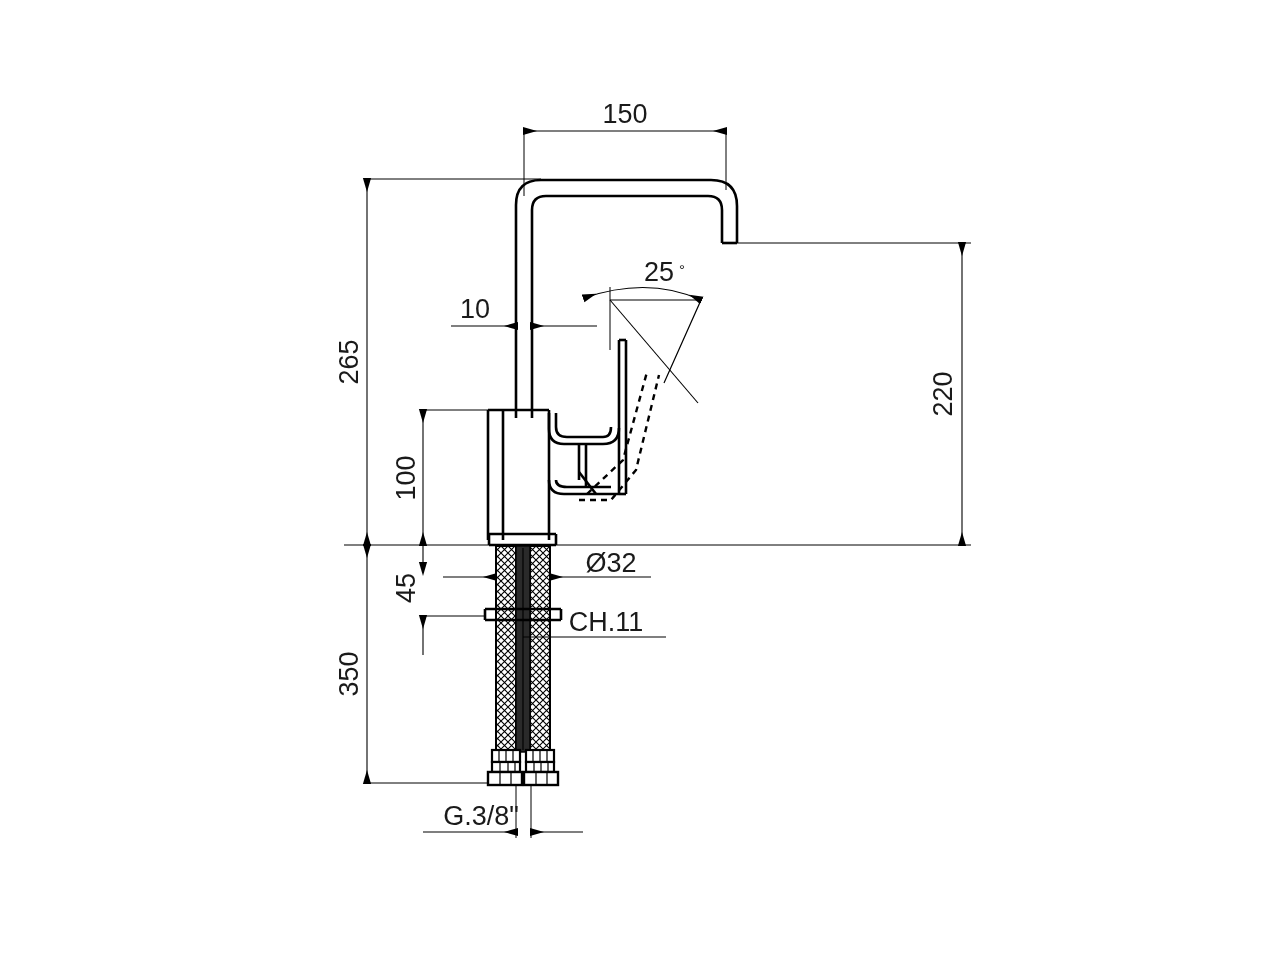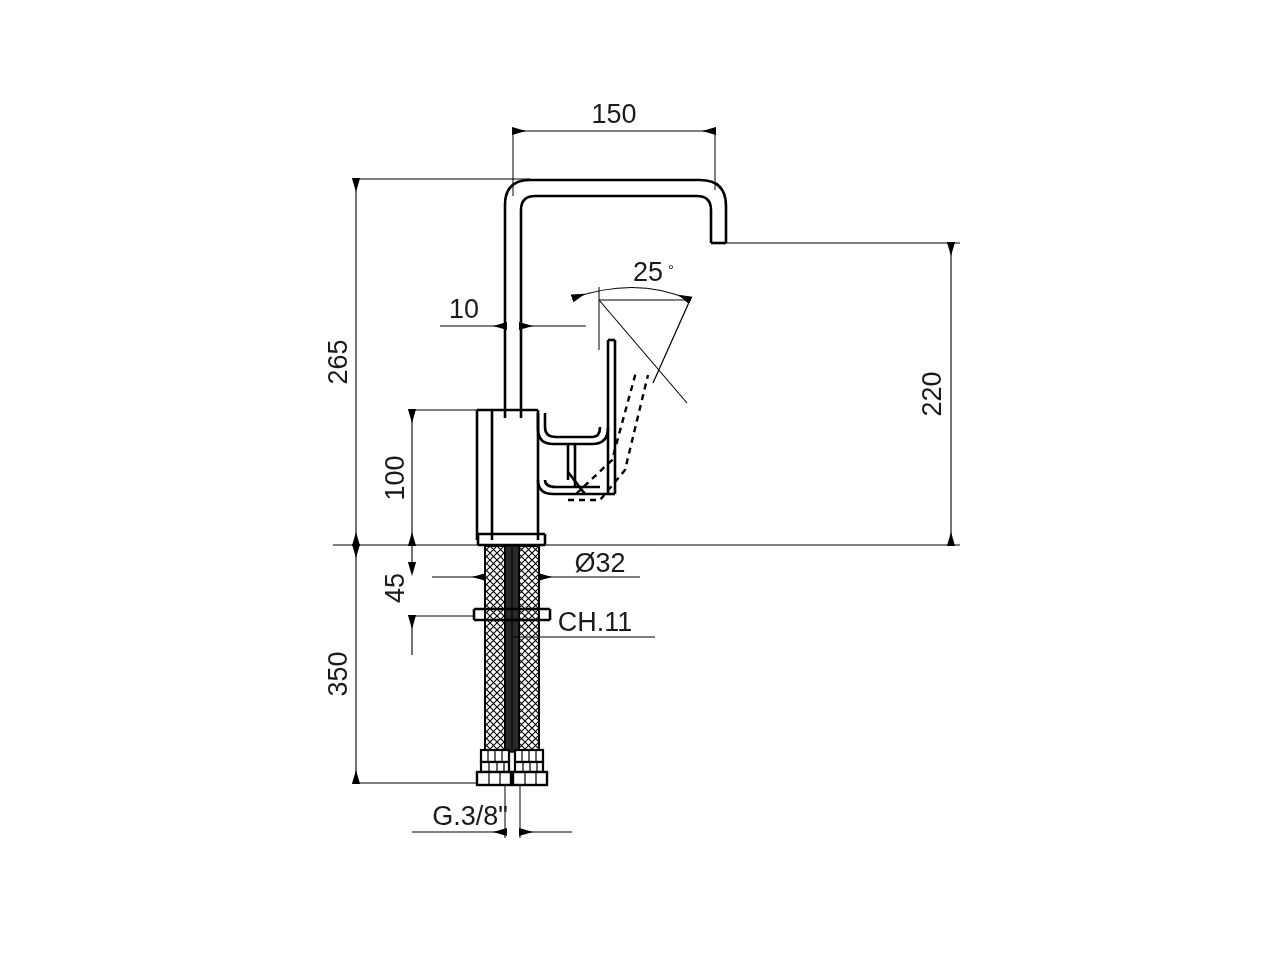--- a/index.html
+++ b/index.html
@@ -11,20 +11,21 @@
     width: 1280px;
     height: 960px;
     font-family: "Liberation Sans", sans-serif;
     overflow: hidden;
   }
   #drawing-root {
     position: relative;
     width: 1048px;
     height: 960px;
     background: #ffffff;
+    padding-left: 11px;
   }
   svg#tech-drawing {
     display: block;
     width: 1280px;
     height: 960px;
   }
   .ln        { stroke: #000000; fill: none; stroke-width: 1.2; }
   .ln-thick  { stroke: #000000; fill: none; stroke-width: 2.6; stroke-linecap: butt; stroke-linejoin: miter; }
   .dim       { stroke: #000000; fill: none; stroke-width: 1.1; }
   .ext       { stroke: #000000; fill: none; stroke-width: 1.0; }

